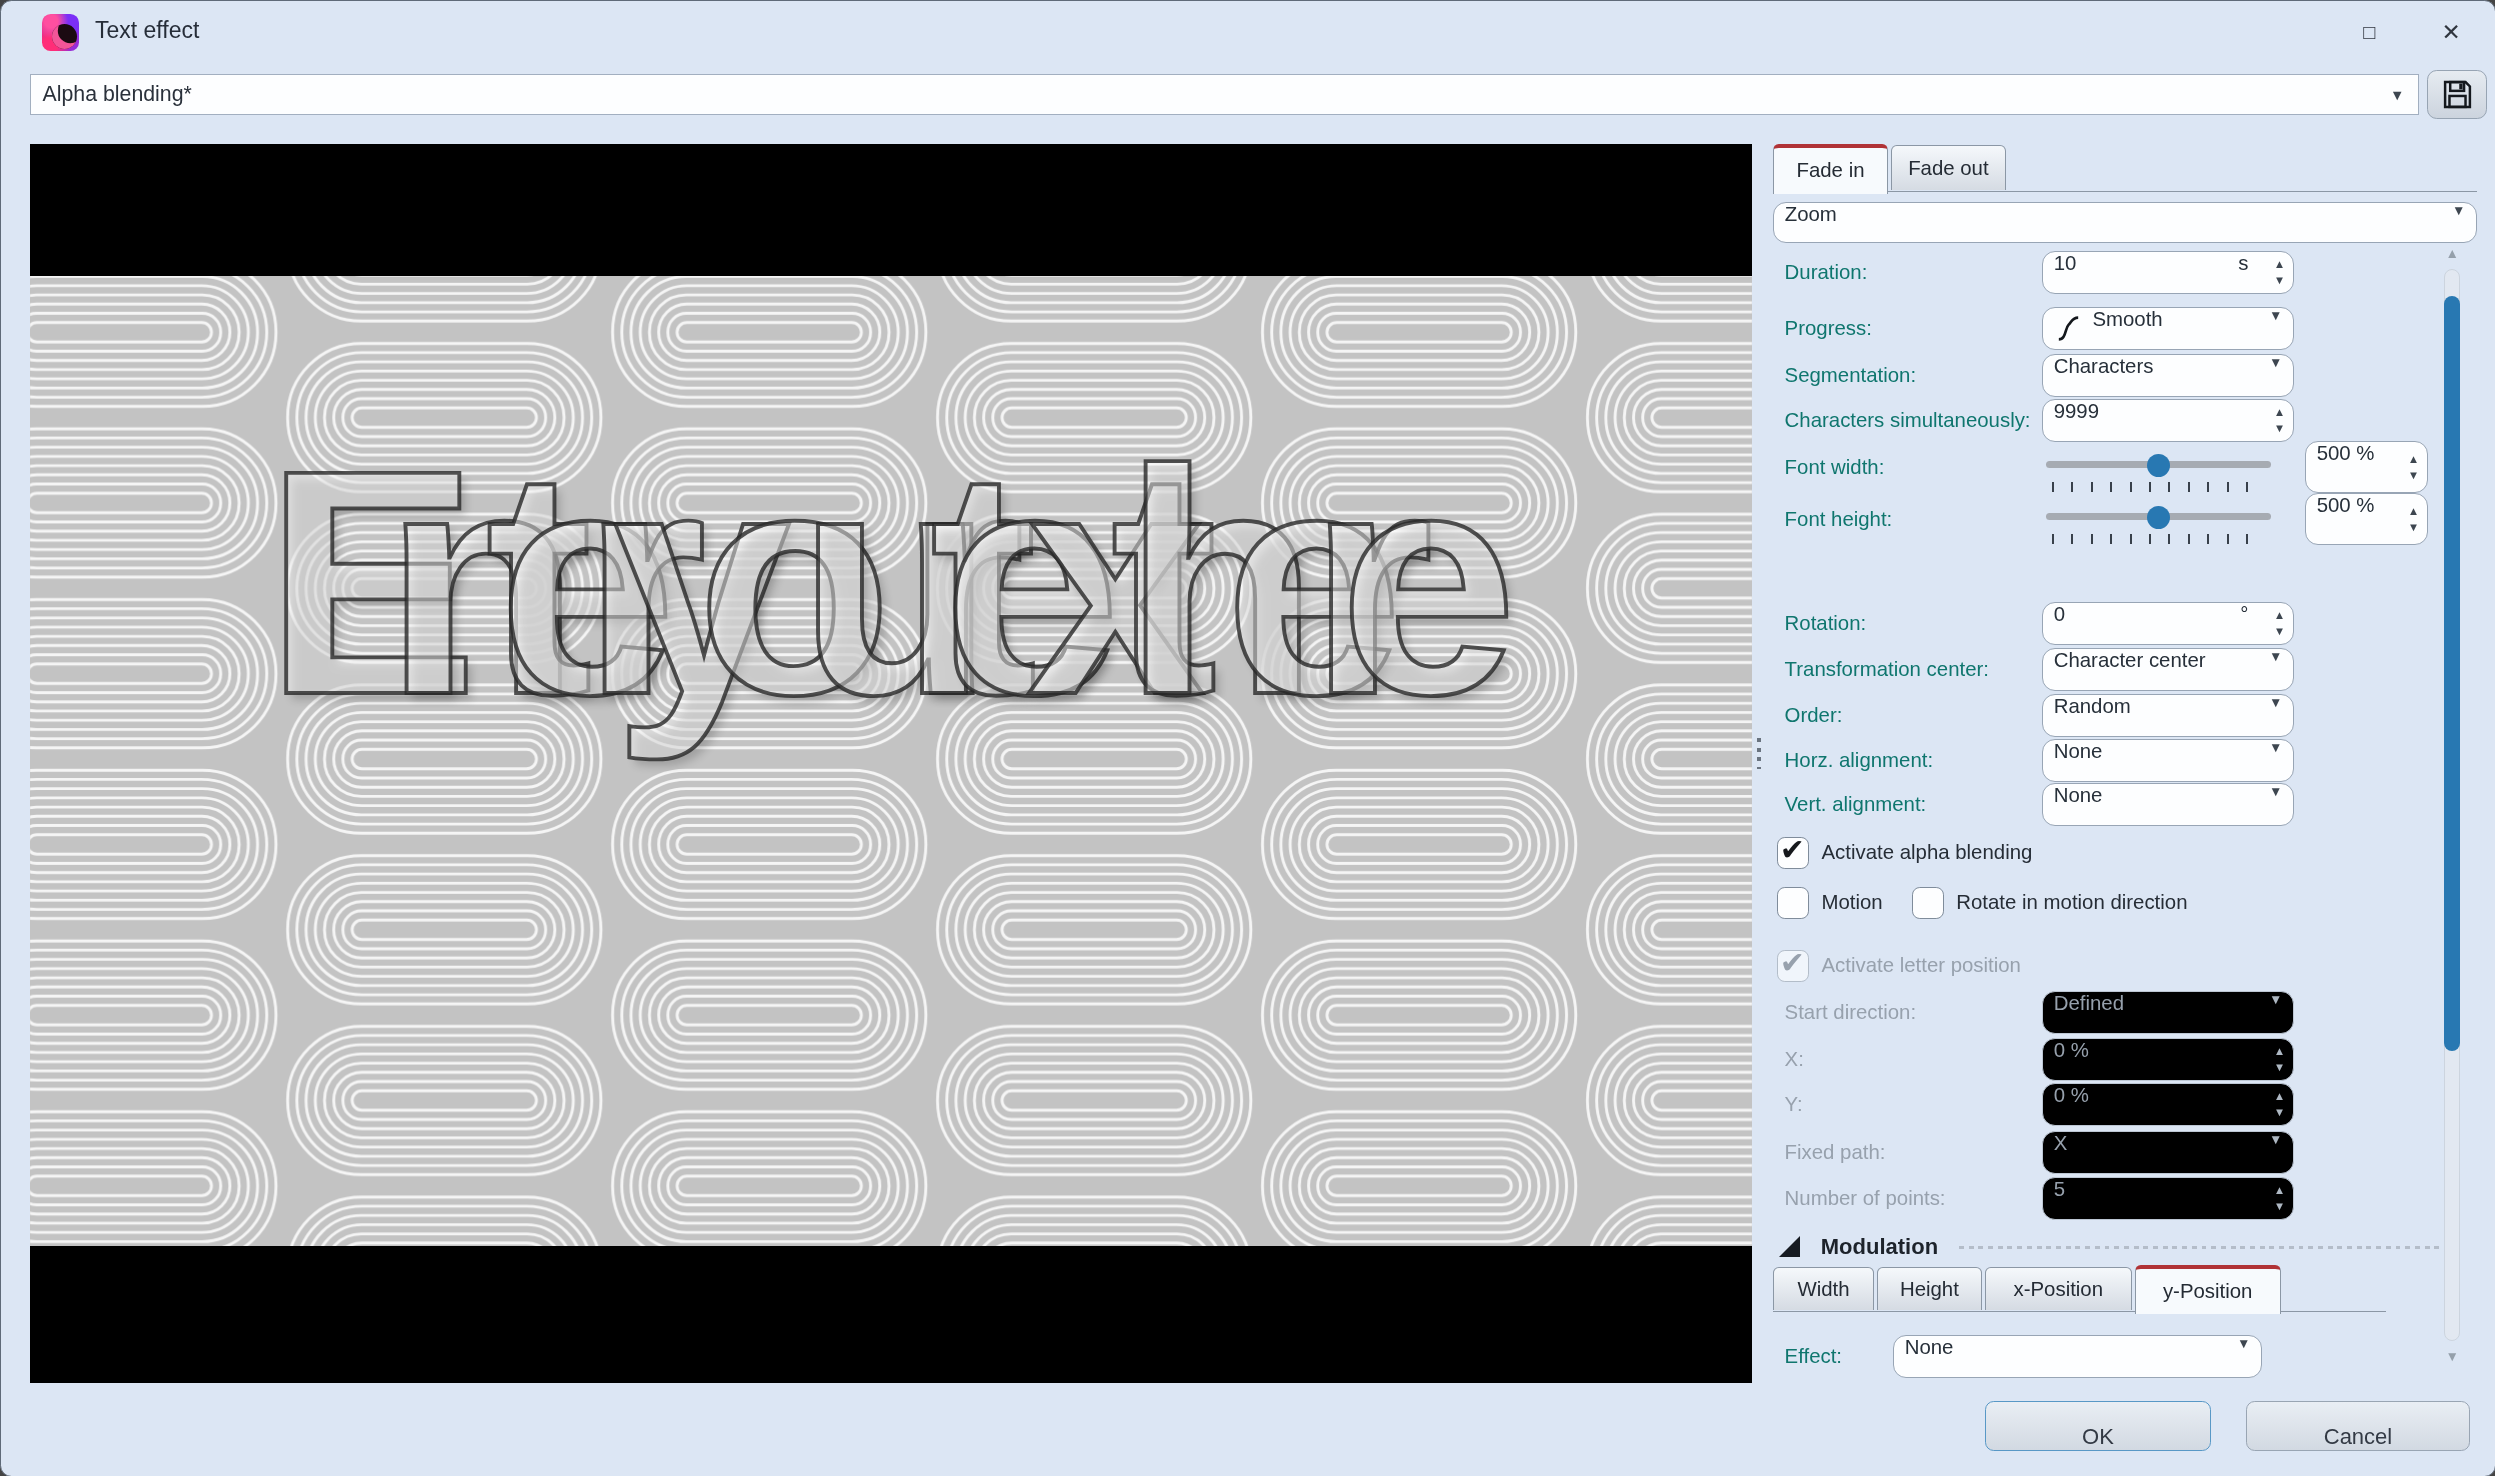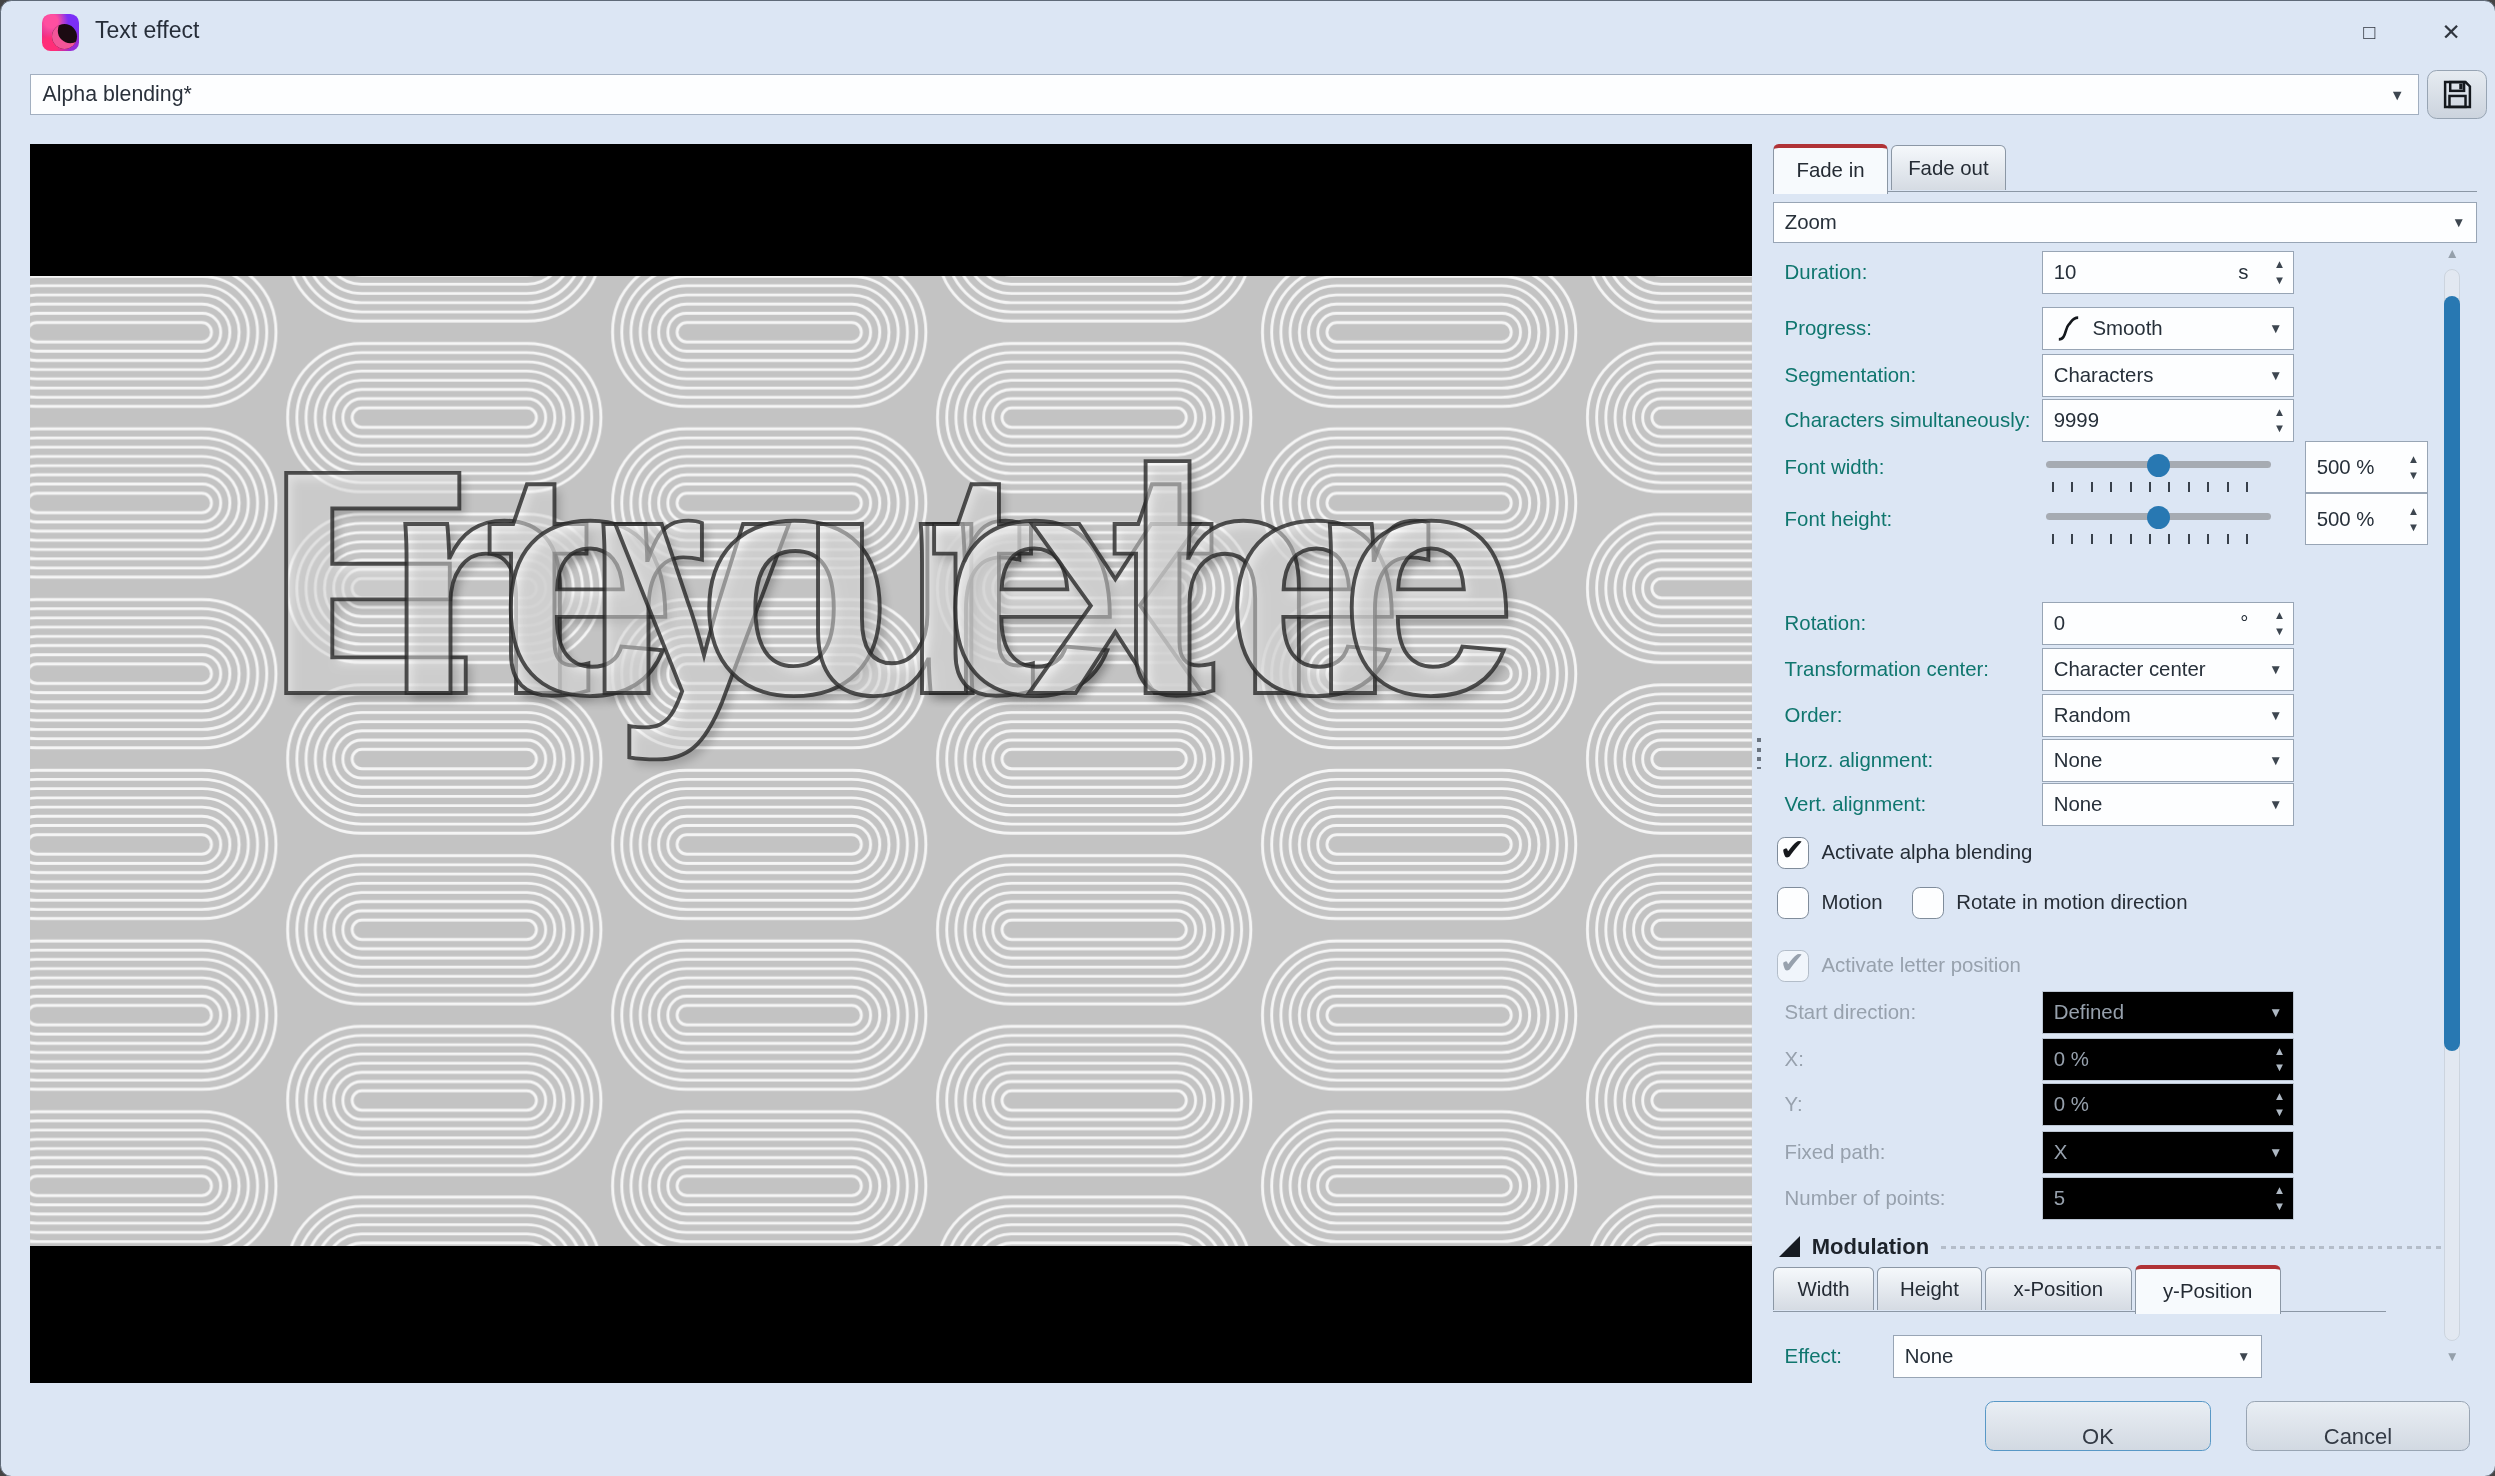--- a/index.html
+++ b/index.html
@@ -35,21 +35,21 @@
   .fx-text span{font-size:320px;margin:0 -47px;color:rgba(255,255,255,.45);
     -webkit-text-stroke:3.9px rgba(40,40,40,.8);text-shadow:5.8px 6.8px 8.7px rgba(0,0,0,.18)}
 
   
   .panel{position:absolute;left:1772px;top:141px;width:704px;height:1252px}
   .row{position:absolute;left:0;right:0;height:45px}
   .lbl{position:absolute;left:11.6px;top:0;height:45px;display:flex;align-items:center;font-size:20.4px;color:#0f766e;white-space:nowrap}
   .dis .lbl,.lbl.dis{color:#97a1ad}
 
   .ctl{position:absolute;left:269px;width:252px;height:43px;top:1px}
-  .combo,.spin{background:#fdfeff;border:1px solid #98a5b5;border-radius:0;display:flex;align-items:center;
+  .combo,.spin{background:#fdfeff;border:1px solid #98a5b5;border-radius:13px;display:flex;
     padding:0 33px 0 10.7px;font-size:20.4px;color:#27303a;height:100%}
   .combo .val{flex:1;overflow:hidden;white-space:nowrap}
   .combo .dd{position:absolute;right:11.6px;font-size:13.6px;color:#3d4650}
   .spin .val{flex:1}
   .spin .sfx{margin-right:11.6px}
   .arrows{position:absolute;right:2.9px;top:1.9px;bottom:1.9px;width:23px;display:flex;flex-direction:column;align-items:center;justify-content:center;gap:4.9px}
   .arrows i{font-style:normal;font-size:11.6px;line-height:10.7px;color:#3d4650}
   .dis .combo,.dis .spin{background:#000000;border-color:#bcc6d3;color:#96a0ac}
   .dis .combo .dd,.dis .arrows i{color:#aeb8c3}
 
@@ -83,21 +83,21 @@
   .tab.inactive{z-index:1;height:45px;background:linear-gradient(#f5f8fb,#d5dbe3);margin-bottom:1.9px}
   .fade-tabs{top:0;height:50px}
   .fade-tabs .tab{width:115px}
   .fade-tabs .tab.active{height:50px}
   .mod-tabs{top:1121px;height:49px}
   .mod-tabs::after{right:91px}
   .mod-tabs .tab.active{height:49px}
   .mod-tabs .tab.inactive{height:43px}
 
   
-  .mod-hdr{position:absolute;top:1087px;left:5.8px;right:33px;height:35px;display:flex;align-items:center;gap:12px}
+  .mod-hdr{position:absolute;top:1087px;left:5.8px;right:33px;height:35px;display:flex;align-items:center;gap:21px}
   .tri{width:0;height:0;border-left:21.3px solid transparent;border-bottom:21.3px solid #161b22}
   .mod-title{font-size:22px;font-weight:bold;color:#1d232b}
   .dots{flex:1;height:3.9px;margin-top:1.9px;background:repeating-linear-gradient(90deg,#b4bdc9 0 4.9px,transparent 4.9px 9.7px)}
 
   
   .vscroll{position:absolute;left:2441px;top:245px;width:20.4px;height:1118px}
   .vs-arrow{position:absolute;left:0;right:0;text-align:center;font-size:13.6px;color:#95a0ab;font-style:normal}
   .vs-up{top:0}.vs-dn{bottom:0}
   .vs-track{position:absolute;top:23px;bottom:23px;left:1.9px;width:16.5px;background:#e2e8f1;border:1px solid #ccd4de;border-radius:8.7px}
   .vs-thumb{position:absolute;top:50px;height:755px;left:1.9px;width:16.5px;background:#2878b2;border-radius:8.7px}

